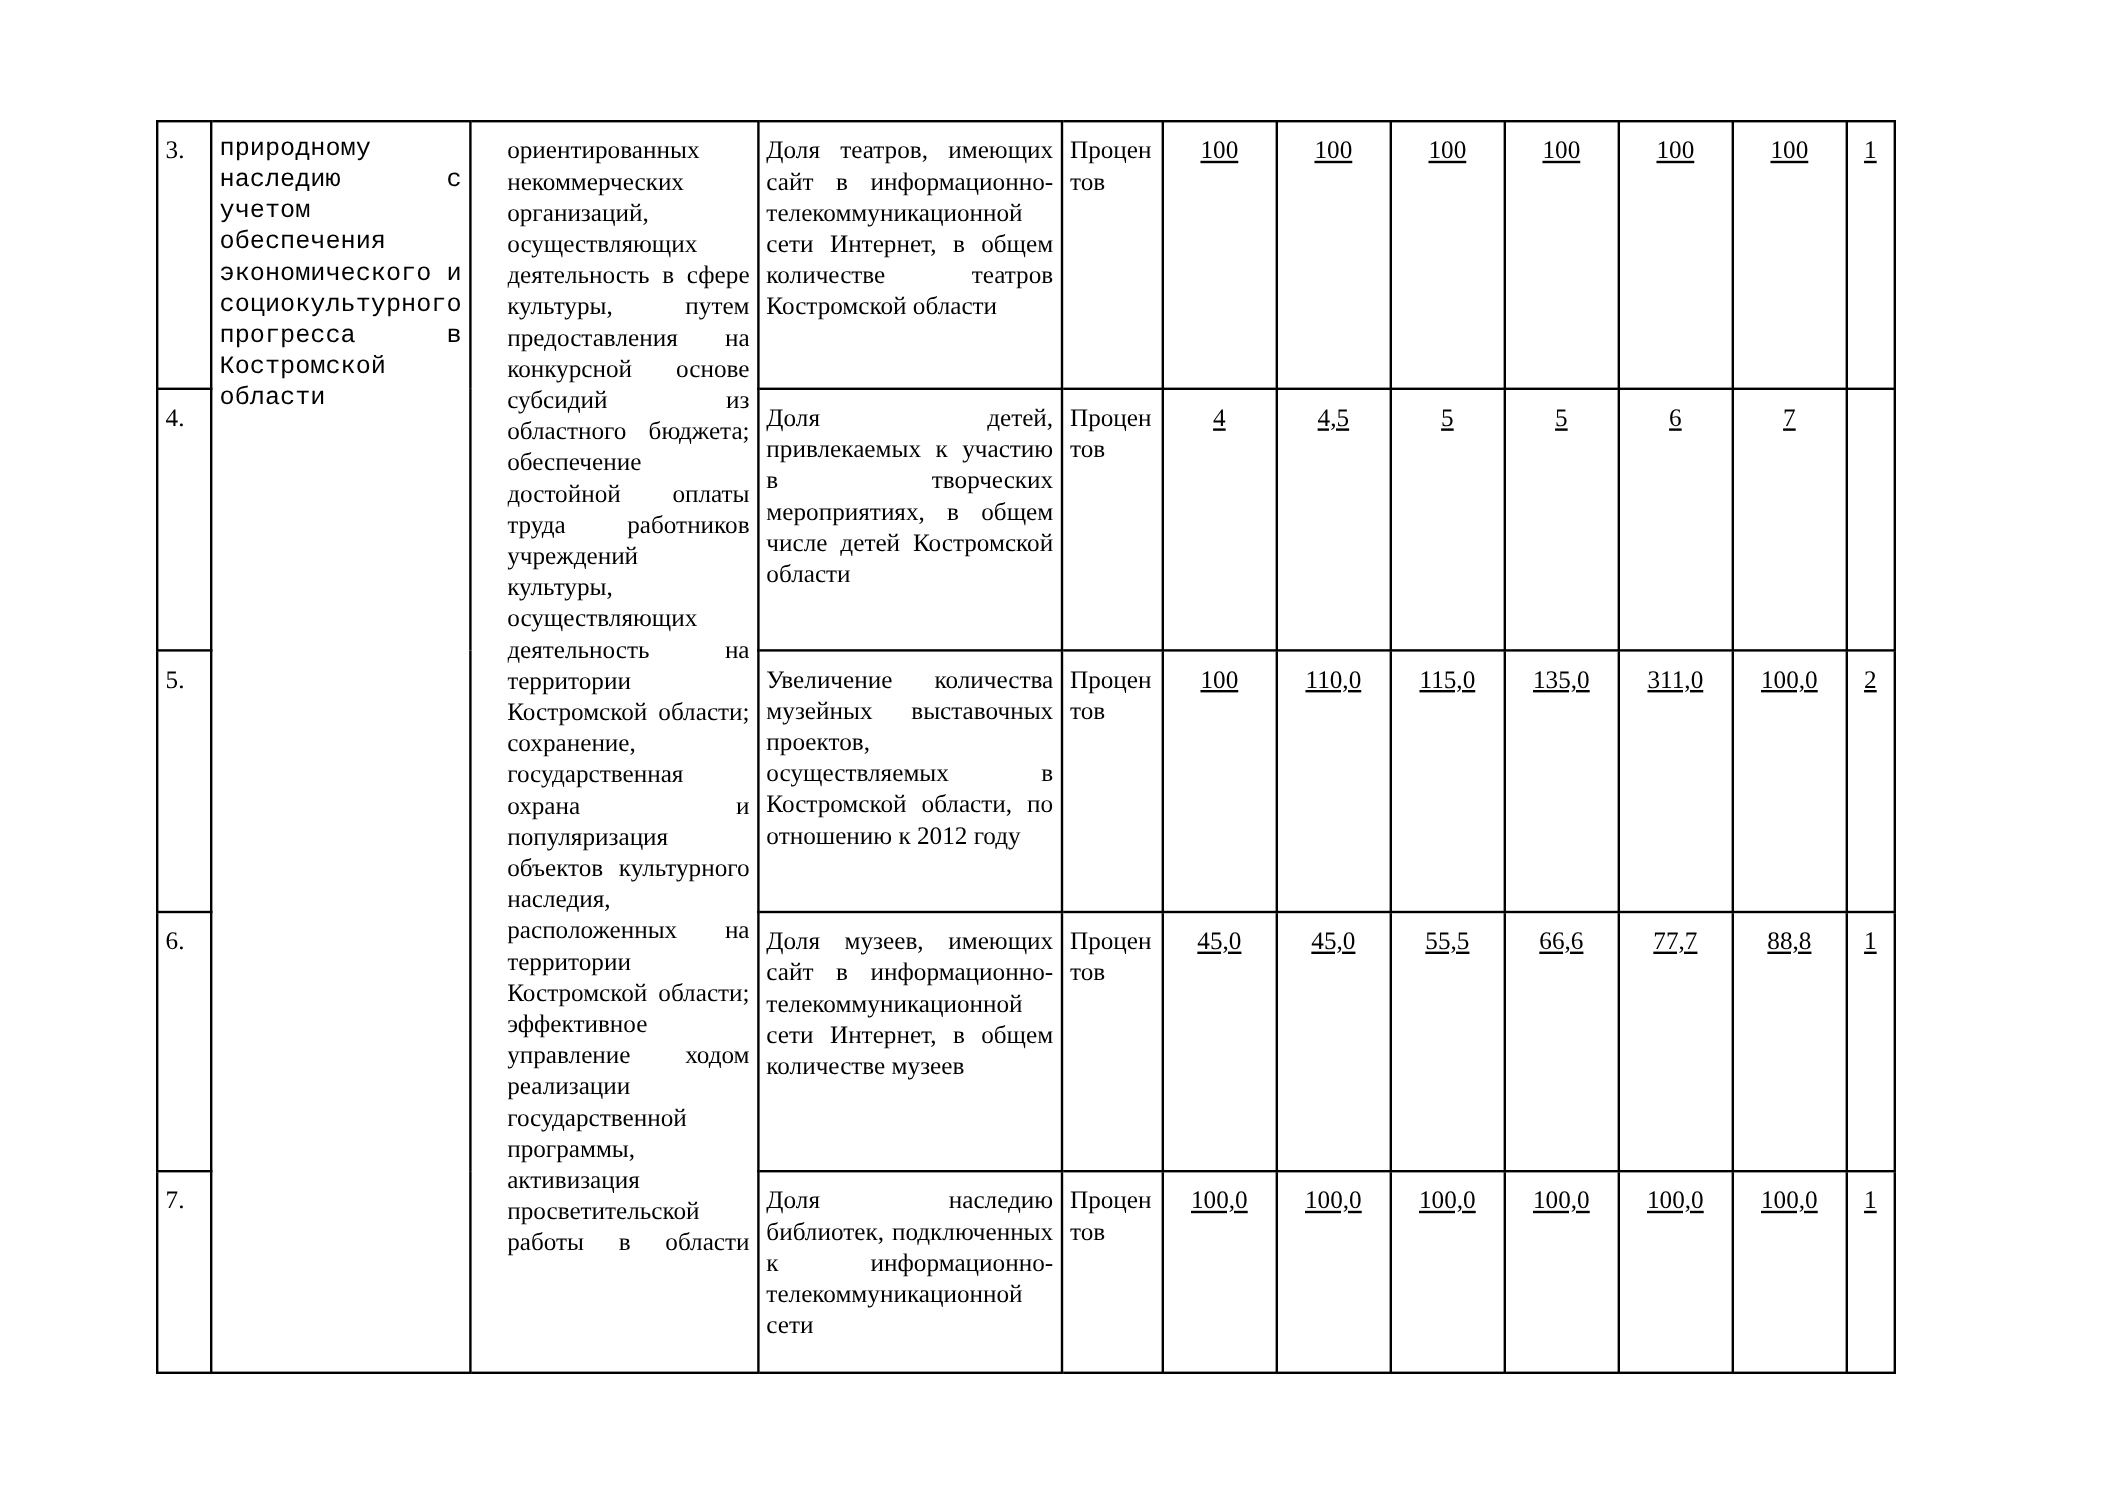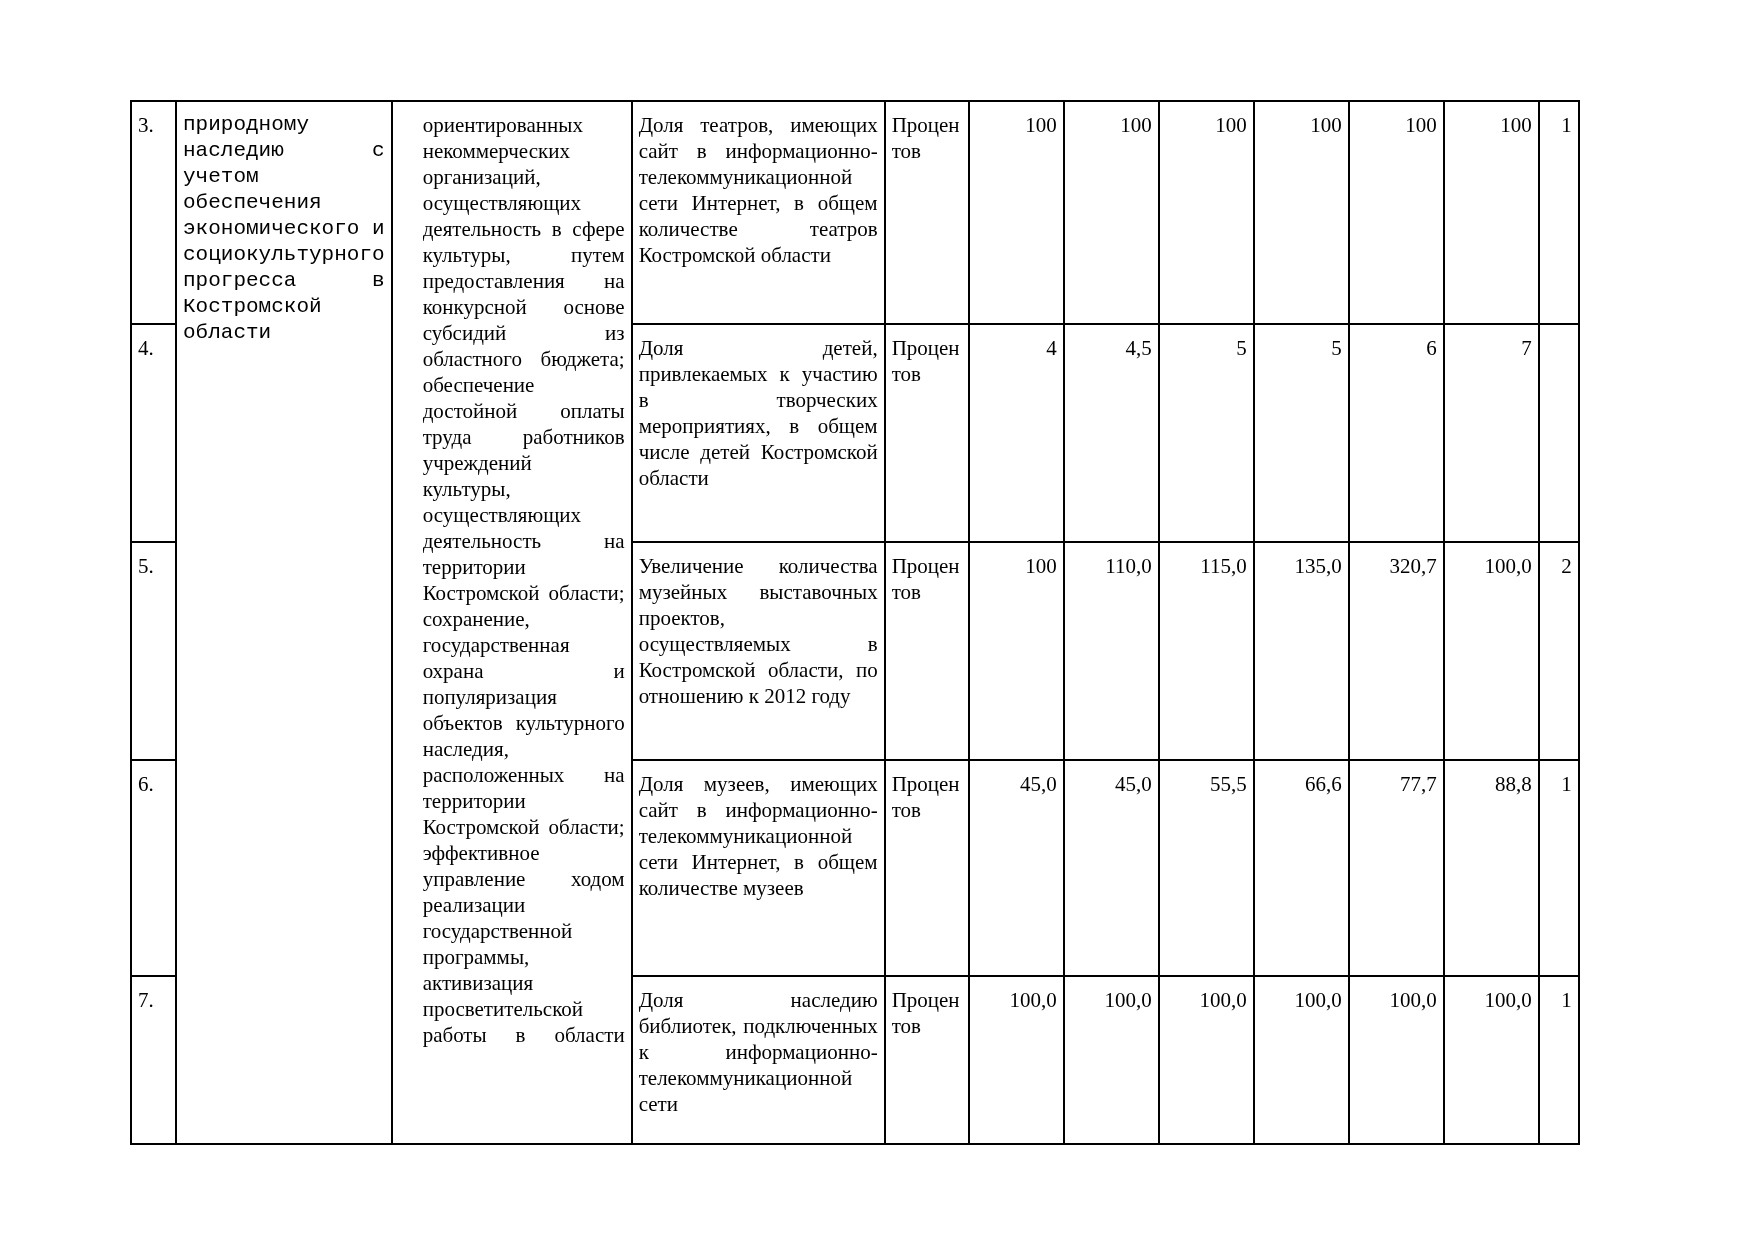--- a/index.html
+++ b/index.html
@@ -44,22 +44,23 @@
   }
   td.goal { padding-left: 7px; padding-right: 7px; font-family: Liberation Mono, monospace; }
   td.tasks { padding-left: 7px; padding-right: 6px; }
   td.ind { padding-left: 6px; padding-right: 5px; }
   td.unit {
     word-break: break-all;
     padding-left: 8px;
     padding-right: 8px;
   }
   td.val {
-    text-align: right;
+    text-align: center;
     padding-top: 12px;
+    text-decoration: underline;
   }
   td.last {
     border-right: none;
   }
   tr.r3 > td { height: 205px; }
   tr.r4 > td { height: 200px; }
   tr.r5 > td { height: 200px; }
   tr.r6 > td { height: 198px; }
   tr.r7 > td { height: 150px; }
   .cellfit {
@@ -117,21 +118,21 @@
       <td class="val last"></td>
     </tr>
     <tr class="r5">
       <td class="num">5.</td>
       <td class="ind">Увеличение количества музейных выставочных проектов, осуществляемых в Костромской области, по отношению к 2012 году</td>
       <td class="unit">Процентов</td>
       <td class="val">100</td>
       <td class="val">110,0</td>
       <td class="val">115,0</td>
       <td class="val">135,0</td>
-      <td class="val">320,7</td>
+      <td class="val">311,0</td>
       <td class="val">100,0</td>
       <td class="val last">2</td>
     </tr>
     <tr class="r6">
       <td class="num">6.</td>
       <td class="ind">Доля музеев, имеющих сайт в информационно-телекоммуникационной сети Интернет, в общем количестве музеев</td>
       <td class="unit">Процентов</td>
       <td class="val">45,0</td>
       <td class="val">45,0</td>
       <td class="val">55,5</td>

